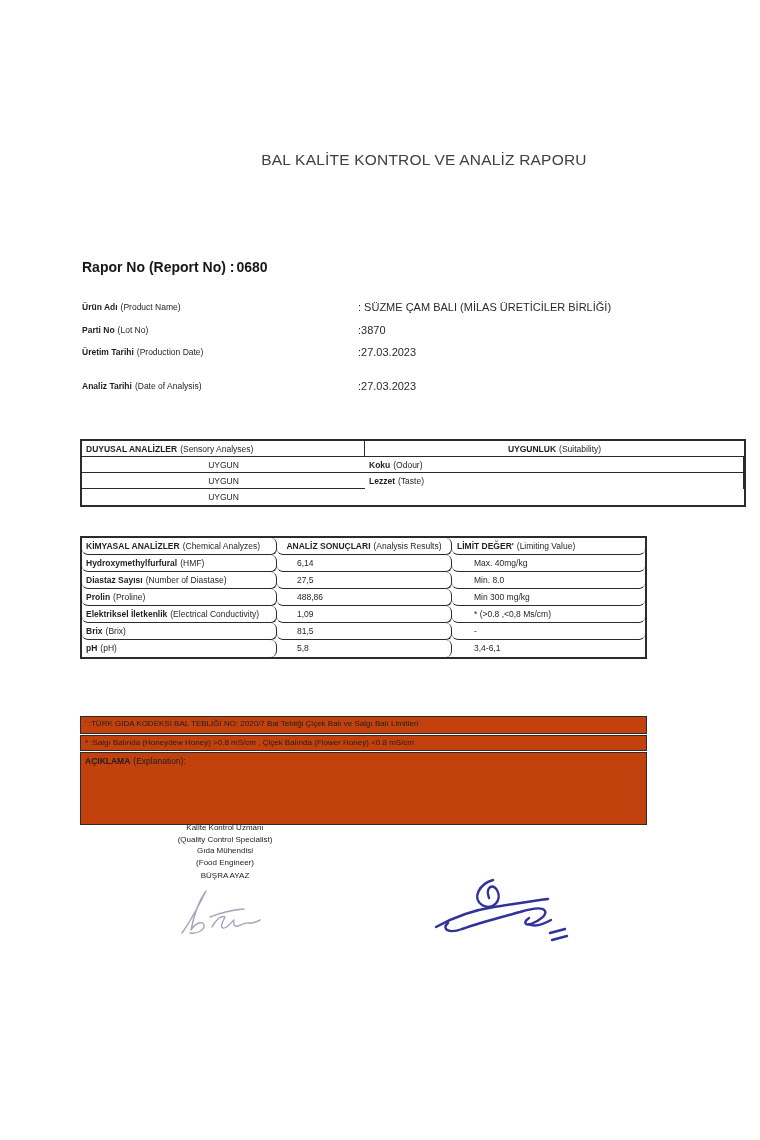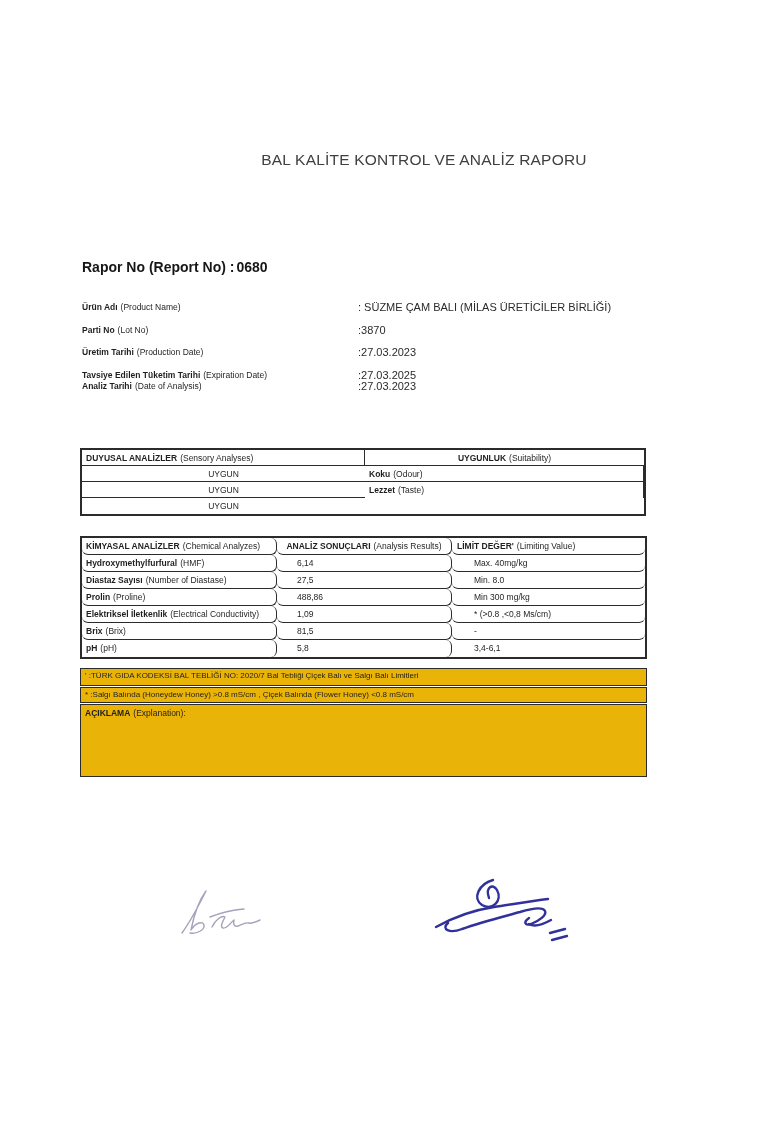--- a/index.html
+++ b/index.html
@@ -29,36 +29,36 @@
   .field-label .tr { font-weight:700; }
   .field-value { position:absolute; left:276px; top:0; font-size:11px; color:#2a2a2a; }
 
   
   .grid { position:absolute; display:grid; border:2px solid #2b2b2b; background:#fff; }
   .cell { font-size:8.5px; overflow:hidden; white-space:nowrap; }
   .br { border-right:1px solid #2b2b2b; }
   .bb { border-bottom:1px solid #2b2b2b; }
   .cell .tr { font-weight:700; }
 
-  .sensory { left:80px; top:448px; width:566px; grid-template-columns:283px 1fr; }
+  .sensory { left:80px; top:439px; width:666px; grid-template-columns:283px 1fr; }
   .sensory .cell { height:16px; line-height:16px; }
   .sensory .c1 { padding-left:4px; }
   .sensory .c2 { text-align:center; }
 
   .chem { left:80px; top:536px; width:567px; grid-template-columns:195px 175px 1fr; }
   .chem .cell { height:17px; line-height:17px;border-radius:6px; }
   .chem .c1 { padding-left:4px; }
   .chem .c2h { text-align:center; }
   .chem .c3h { padding-left:5px; }
   .chem .c2b { padding-left:20px; }
   .chem .c3b { padding-left:22px; }
 
   .notebox {
     position:absolute; left:80px; width:567px; border:1.5px solid #2b2b2b;
-    font-size:8px; padding:2px 4px 0 4px; background:#eab308; white-space:nowrap; overflow:hidden;
+    font-size:8px; padding:2px 4px 0 4px; background:#c2410c; white-space:nowrap; overflow:hidden;margin-top:48px;
   }
   .fn1 { top:668px; height:18px; }
   .fn2 { top:687px; height:16px; }
   .expl { top:704px; height:73px; font-size:8.5px; padding-top:3px; }
 
   
   .sig-block {
     position:absolute; text-align:center; font-size:8px; line-height:11.5px; color:#222;
   }
   .sig-left-block { left:125px; top:822px; width:200px; }
@@ -84,24 +84,20 @@
     <span class="field-label"><span class="tr">Ürün Adı</span><span class="en">(Product Name)</span></span>
     <span class="field-value">: SÜZME ÇAM BALI (MİLAS ÜRETİCİLER BİRLİĞİ)</span>
   </div>
   <div class="field-row" style="top:324px">
     <span class="field-label"><span class="tr">Parti No</span><span class="en">(Lot No)</span></span>
     <span class="field-value">:3870</span>
   </div>
   <div class="field-row" style="top:346px">
     <span class="field-label"><span class="tr">Üretim Tarihi</span><span class="en">(Production Date)</span></span>
     <span class="field-value">:27.03.2023</span>
-  </div>
-  <div class="field-row" style="top:369px">
-    <span class="field-label"><span class="tr">Tavsiye Edilen Tüketim Tarihi</span><span class="en">(Expiration Date)</span></span>
-    <span class="field-value">:27.03.2025</span>
   </div>
   <div class="field-row" style="top:380px">
     <span class="field-label"><span class="tr">Analiz Tarihi</span><span class="en">(Date of Analysis)</span></span>
     <span class="field-value">:27.03.2023</span>
   </div>
 
   <div class="grid sensory">
     <div class="cell c1 br bb"><span class="tr">DUYUSAL ANALİZLER</span><span class="en">(Sensory Analyses)</span></div>
     <div class="cell c2 bb"><span class="tr">UYGUNLUK</span><span class="en">(Suitability)</span></div>
 
@@ -143,20 +139,27 @@
     <div class="cell c2b br">5,8</div>
     <div class="cell c3b">3,4-6,1</div>
   </div>
 
   <div class="notebox fn1">' :TÜRK GIDA KODEKSİ BAL TEBLİĞİ NO: 2020/7 Bal Tebliği Çiçek Balı ve Salgı Balı Limitleri</div>
   <div class="notebox fn2">* :Salgı Balında (Honeydew Honey) &gt;0.8 mS/cm , Çiçek Balında (Flower Honey) &lt;0.8 mS/cm</div>
   <div class="notebox expl">
     <span class="b">AÇIKLAMA</span><span class="en">(Explanation):</span>
   </div>
 
+  <div class="sig-block sig-left-block">
+    <div>Kalite Kontrol Uzmanı</div>
+    <div>(Quality Control Specialist)</div>
+    <div>Gıda Mühendisi</div>
+    <div>(Food Engineer)</div>
+    <div class="sig-name">BÜŞRA AYAZ</div>
+  </div>
 
 
   <div class="sig-img sig-img-left">
     <svg width="95" height="56" viewBox="0 0 95 56" xmlns="http://www.w3.org/2000/svg">
       <g fill="none" stroke-width="1.4" stroke-linecap="round" stroke-linejoin="round" stroke="#a8a1bc">
         <path d="M7,47 C17,33 25,17 31,5 C25,13 19,29 16,44 C21,36 28,35 29,39 C30,44 22,48 15,47"></path>
         <path d="M37,41 C41,33 47,29 50,31 C47,37 45,41 48,42 C52,43 56,36 59,34 C58,38 59,41 63,40 C66,39 70,36 74,37 C77,38 81,36 85,34"></path>
         <path d="M35,31 C45,27 57,24 69,23"></path>
       </g>
     </svg>

